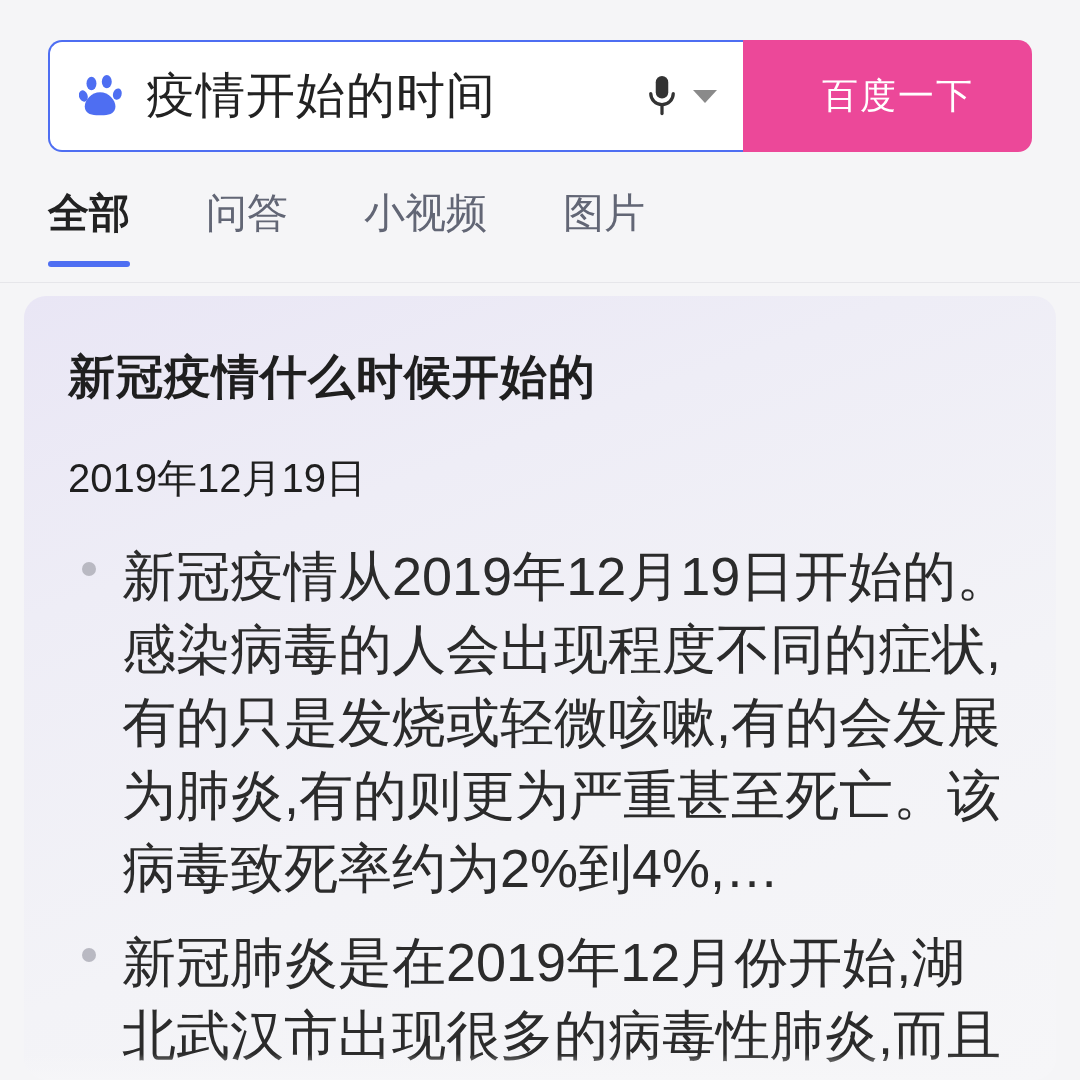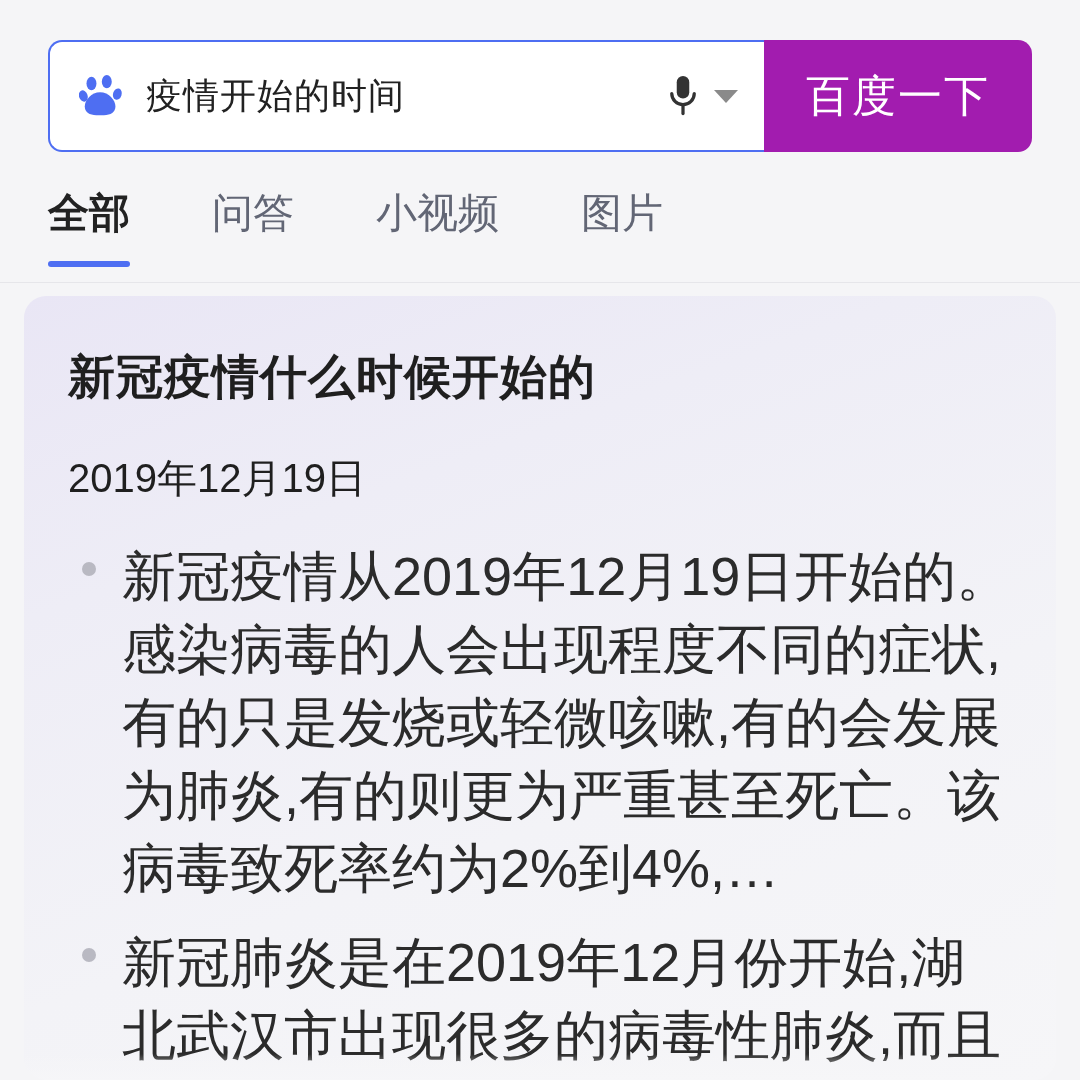--- a/index.html
+++ b/index.html
@@ -55,21 +55,21 @@
     align-items: center;
     justify-content: center;
   }
   .baidu-logo .paw {
     position: relative;
     width: 46px;
     height: 46px;
     display: block;
   }
   .search-text {
-    font-size: 36px;
+    font-size: 49px;
     color: #222;
     margin-left: 18px;
     letter-spacing: 1px;
     white-space: nowrap;
     overflow: hidden;
   }
   .mic-wrap {
     margin-left: auto;
     display: flex;
     align-items: center;
@@ -83,42 +83,43 @@
   }
   .caret-down {
     width: 0;
     height: 0;
     border-left: 12px solid transparent;
     border-right: 12px solid transparent;
     border-top: 13px solid #8a8a8a;
   }
   .search-button {
     flex: 0 0 268px;
-    background: #a21caf;
+    background: #ec4899;
     color: #ffffff;
     border-top-right-radius: 14px;
     border-bottom-right-radius: 14px;
     display: flex;
     align-items: center;
     justify-content: center;
-    font-size: 44px;
+    font-size: 36px;
     letter-spacing: 2px;
     cursor: pointer;
+    padding-left: 21px;
   }
 
   
   .tabs {
     position: absolute;
     top: 178px;
     left: 48px;
     width: 1010px;
     height: 96px;
     display: flex;
     align-items: flex-start;
-    gap: 12px;
+    gap: 6px;
   }
   .tab {
     position: relative;
     font-size: 41px;
     color: #626675;
     padding: 8px 0 26px 0;
     margin-right: 70px;
     white-space: nowrap;
     cursor: pointer;
   }

